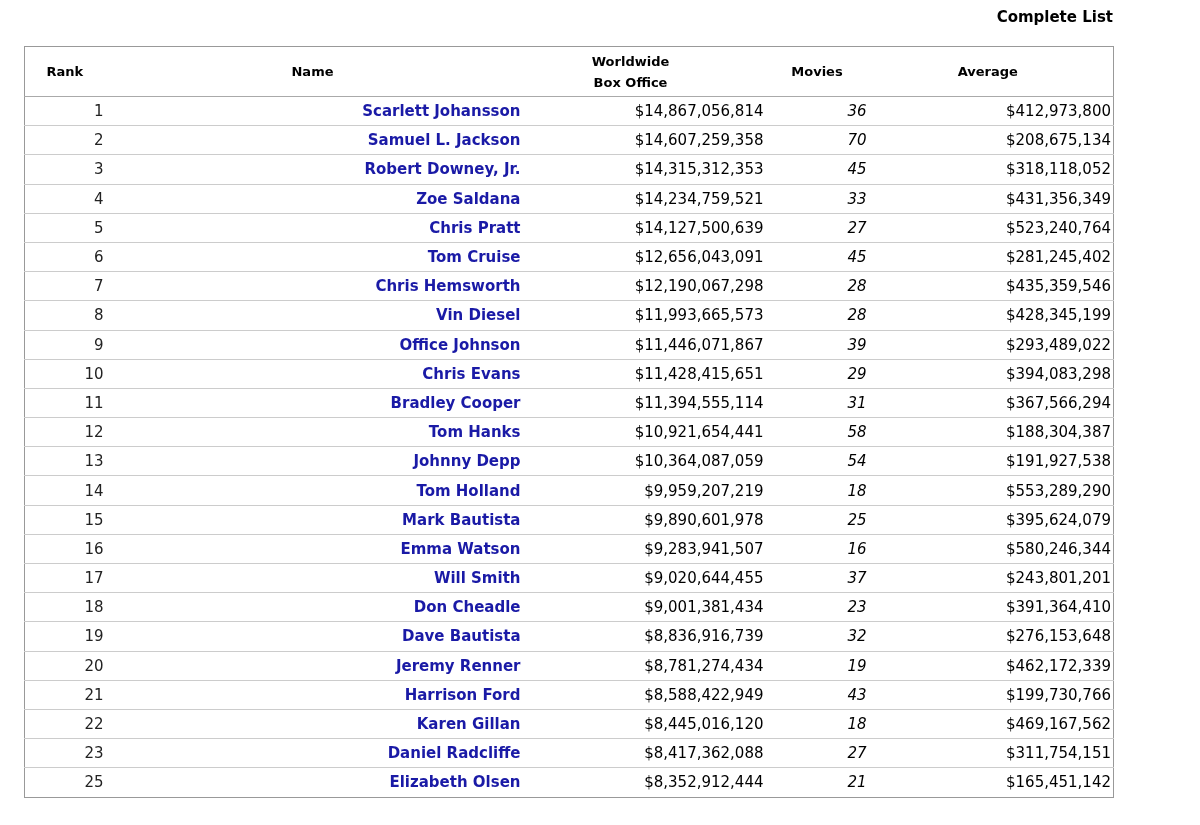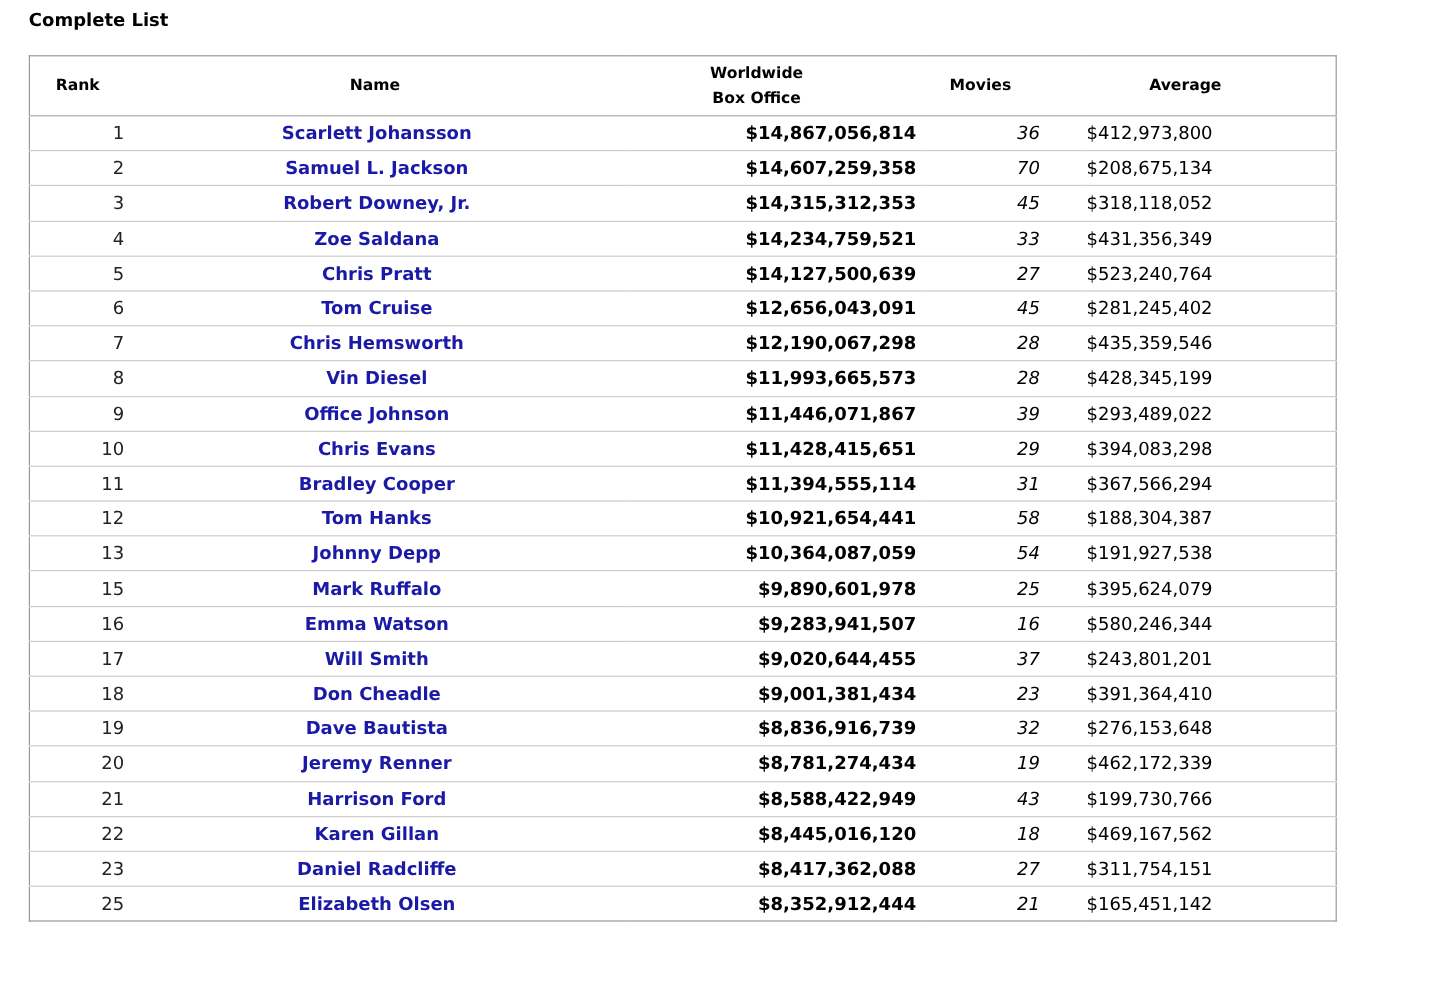--- a/index.html
+++ b/index.html
@@ -14,21 +14,21 @@
     font-family: "DejaVu Sans", sans-serif;
     color: #000000;
   }
   .page {
     width: 1089px;
     margin-left: 24px;
   }
   .page-title {
     font-size: 15px;
     font-weight: bold;
-    text-align: left;
+    text-align: right;
     line-height: 18px;
     margin: 8px 0 20px 0;
     color: #000000;
   }
   table.data-table {
     width: 1089px;
     border-collapse: collapse;
     table-layout: fixed;
     border: 1px solid #999999;
   }
@@ -63,35 +63,34 @@
     overflow: hidden;
   }
   tbody tr:first-child td { border-top: none; }
 
   td.cell-rank {
     text-align: right;
     padding-right: 1px;
     color: #222222;
   }
   td.cell-name {
-    text-align: center;
+    text-align: right;
     padding-left: 3px;
   }
   td.cell-box {
     text-align: right;
     padding-right: 5px;
-    font-weight: bold;
   }
   td.cell-movies {
     text-align: center;
     padding-left: 40px;
     font-style: italic;
   }
   td.cell-average {
-    text-align: left;
+    text-align: right;
     padding-right: 2px;
   }
   a.actor-link {
     color: var(--link-color, #1a1aa6);
     font-weight: bold;
     text-decoration: none;
     cursor: pointer;
   }
 </style>
 </head>
@@ -244,25 +243,34 @@
   <tr>
     <td class="cell-rank">13</td>
     <td class="cell-name">
       <a class="actor-link" href="#">Johnny Depp</a>
     </td>
     <td class="cell-box">$10,364,087,059</td>
     <td class="cell-movies">54</td>
     <td class="cell-average">$191,927,538</td>
   </tr>
 
+  <tr>
+    <td class="cell-rank">14</td>
+    <td class="cell-name">
+      <a class="actor-link" href="#">Tom Holland</a>
+    </td>
+    <td class="cell-box">$9,959,207,219</td>
+    <td class="cell-movies">18</td>
+    <td class="cell-average">$553,289,290</td>
+  </tr>
 
   <tr>
     <td class="cell-rank">15</td>
     <td class="cell-name">
-      <a class="actor-link" href="#">Mark Ruffalo</a>
+      <a class="actor-link" href="#">Mark Bautista</a>
     </td>
     <td class="cell-box">$9,890,601,978</td>
     <td class="cell-movies">25</td>
     <td class="cell-average">$395,624,079</td>
   </tr>
 
   <tr>
     <td class="cell-rank">16</td>
     <td class="cell-name">
       <a class="actor-link" href="#">Emma Watson</a>

